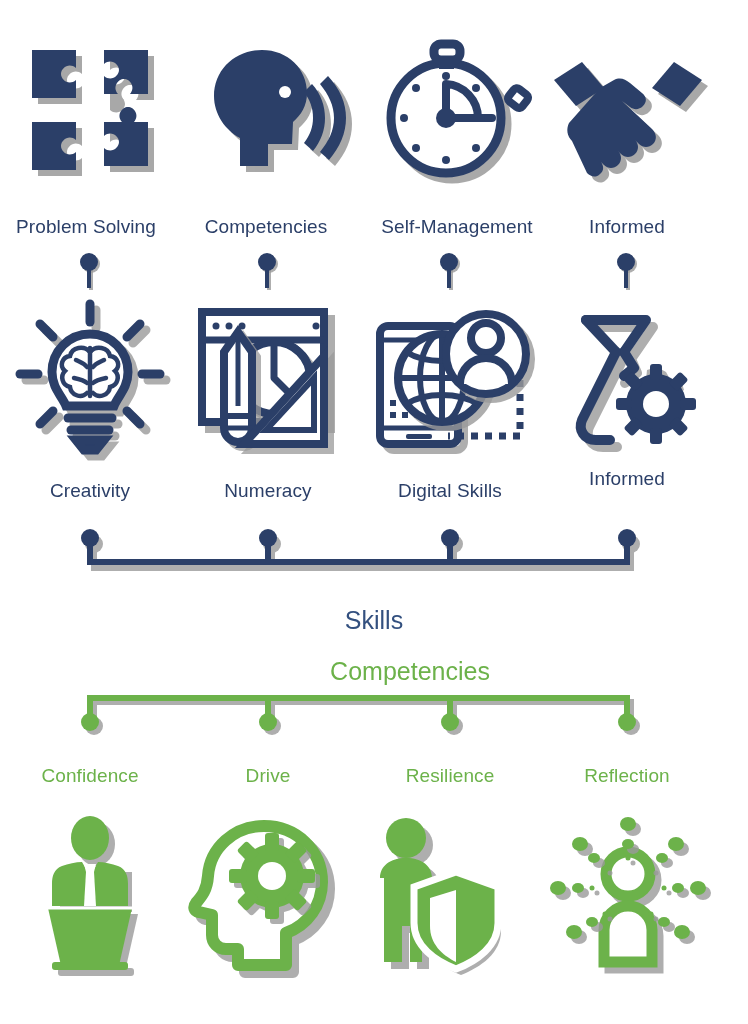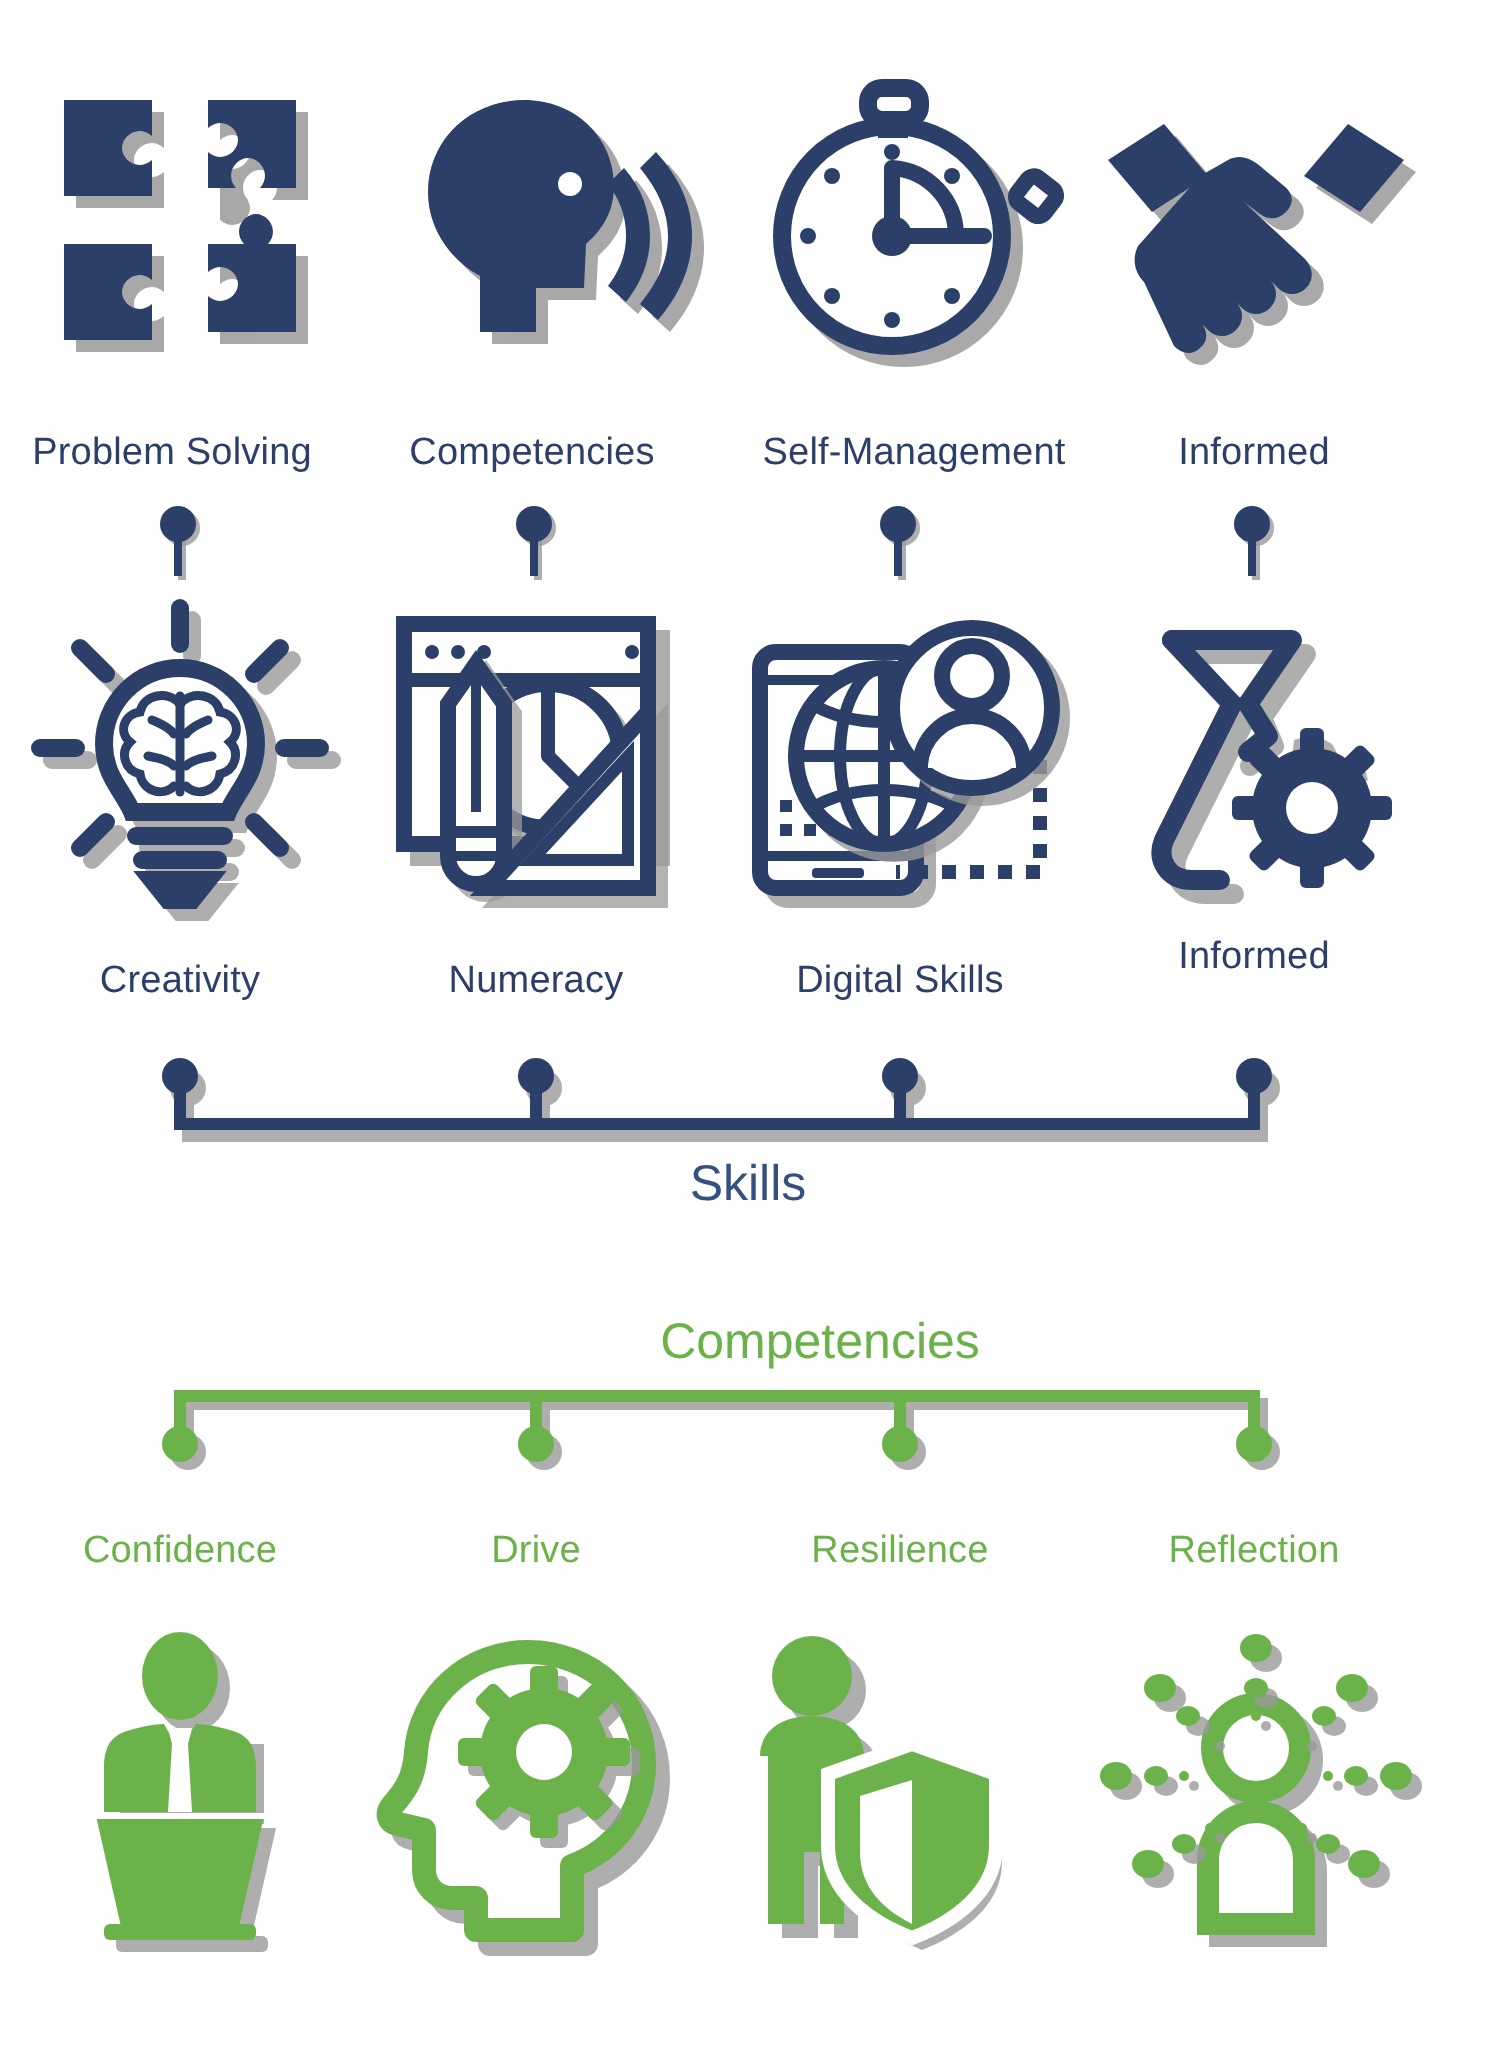--- a/index.html
+++ b/index.html
@@ -317,21 +317,21 @@
       <path d="M90 12 V34 H627 V12" fill="none" stroke="#2b3f68" stroke-width="6"></path>
       <line x1="268" y1="10" x2="268" y2="34" stroke="#2b3f68" stroke-width="6"></line>
       <line x1="450" y1="10" x2="450" y2="34" stroke="#2b3f68" stroke-width="6"></line>
       <circle cx="90" cy="10" r="9" fill="#2b3f68"></circle>
       <circle cx="268" cy="10" r="9" fill="#2b3f68"></circle>
       <circle cx="450" cy="10" r="9" fill="#2b3f68"></circle>
       <circle cx="627" cy="10" r="9" fill="#2b3f68"></circle>
     </svg>
   </div>
 
-  <div class="title navy" style="top:578px;">Skills</div>
+  <div class="title navy" style="top:606px;">Skills</div>
 
   <div class="title green" style="top:657px;">Competencies</div>
 
   <div class="connector" style="top:692px;">
     <svg width="748" height="48" viewBox="0 0 748 48">
       <g opacity=".8" transform="translate(4,4)">
         <path d="M90 28 V6 H627 V28" fill="none" stroke="#9a9a9a" stroke-width="6"></path>
         <line x1="268" y1="6" x2="268" y2="28" stroke="#9a9a9a" stroke-width="6"></line>
         <line x1="450" y1="6" x2="450" y2="28" stroke="#9a9a9a" stroke-width="6"></line>
         <circle cx="90" cy="30" r="9" fill="#9a9a9a"></circle>

